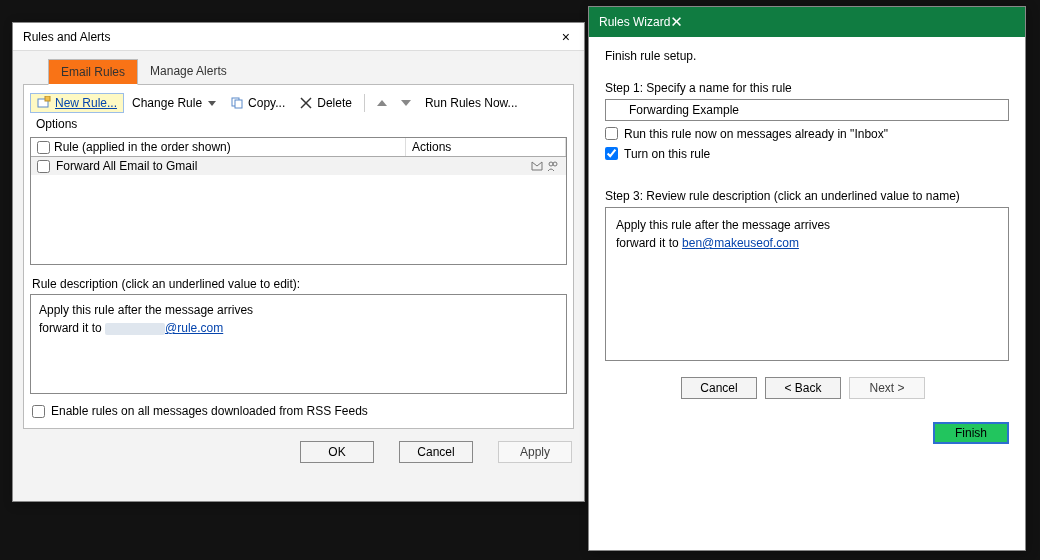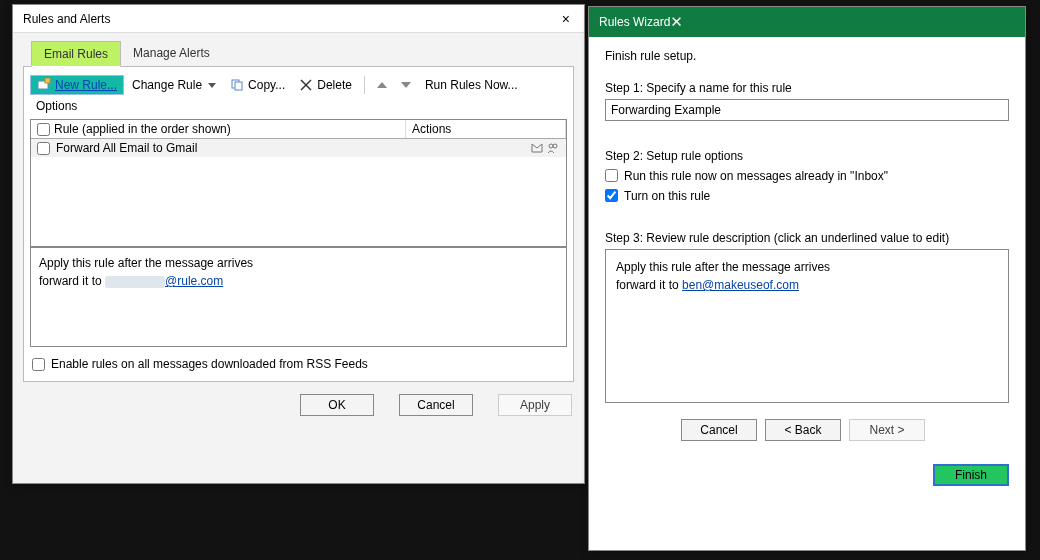--- a/index.html
+++ b/index.html
@@ -15,21 +15,21 @@
   }
   .dialog {
     position: absolute;
     background: #fff;
     border: 1px solid #888;
     box-shadow: 2px 2px 10px rgba(0,0,0,0.3);
   }
   
   .dlg-rules {
     left: 12px;
-    top: 4px;
+    top: 22px;
     width: 573px;
     height: 480px;
     background: #f3f3f3;
   }
   .titlebar {
     height: 28px;
     display: flex;
     align-items: center;
     justify-content: space-between;
     padding: 0 8px 0 10px;
@@ -47,25 +47,26 @@
     display: flex;
     padding: 8px 10px 0 18px;
   }
   .tab {
     padding: 5px 12px;
     font-size: 12px;
     color: #333;
     cursor: pointer;
   }
   .tab.active {
-    background: #bef264;
+    background: #f97316;
     border: 1px solid #bbb;
     border-bottom: 1px solid #fff;
     position: relative;
     z-index: 2;
+    margin-left: 17px;
   }
   .tab-body {
     margin: -1px 10px 0 10px;
     background: #fff;
     border: 1px solid #bbb;
     padding: 6px 6px 10px 6px;
   }
   .toolbar {
     display: flex;
     align-items: center;
@@ -76,21 +77,21 @@
   .tbtn {
     display: flex;
     align-items: center;
     gap: 4px;
     padding: 2px 6px;
     cursor: pointer;
     font-size: 12px;
   }
   .tbtn.primary {
     border: 1px solid #9bbde8;
-    background: #14b8a6;
+    background: #fef9c3;
     text-decoration: underline;
     color: #0645ad;
   }
   .icon-sm { width: 14px; height: 14px; display: inline-block; }
   .sep { width: 1px; height: 18px; background: #ccc; margin: 0 4px; }
   .dropdown-caret {
     width: 0; height: 0;
     border-left: 4px solid transparent;
     border-right: 4px solid transparent;
     border-top: 5px solid #555;
@@ -209,21 +210,21 @@
   .wiz-titlebar .x { color:#fff; font-size:15px; cursor:pointer; }
   .wiz-body {
     padding: 12px 16px 0 16px;
   }
   .wiz-body .instruct { margin-bottom: 18px; }
   .step-label { margin: 12px 0 4px 0; }
   .wiz-input {
     width: 100%;
     height: 22px;
     border: 1px solid #888;
-    padding: 2px 5px;
+    padding: 2px 23px;
     font-size: 12px;
     font-family: inherit;
   }
   .check-row {
     display: flex;
     gap: 6px;
     margin: 6px 0;
   }
   .check-row.indent { margin-left: 18px; color: #999; }
   .wiz-desc {
@@ -328,20 +329,21 @@
             </svg>
           <svg width="14" height="14" viewBox="0 0 14 14">
               <circle cx="5" cy="5" r="2" fill="none" stroke="#777"></circle>
               <circle cx="9" cy="5" r="2" fill="none" stroke="#777"></circle>
               <path d="M2 12 Q5 8 8 12" fill="none" stroke="#777"></path>
             </svg>
         </span>
       </div>
     </div>
 
+    <div class="section-label">Rule description (click an underlined value to edit):</div>
     <div class="desc-box">
       <div>Apply this rule after the message arrives</div>
       <div>
         <span>forward it to </span><span class="redact"></span><span class="link">@rule.com</span>
       </div>
     </div>
 
     <div class="rss-row">
       <input type="checkbox" style="">
       <span>Enable rules on all messages downloaded from RSS Feeds</span>
@@ -360,31 +362,30 @@
     <span>Rules Wizard</span>
     <span class="x">✕</span>
   </div>
 
   <div class="wiz-body">
     <div class="instruct">Finish rule setup.</div>
 
     <div class="step-label">Step 1: Specify a name for this rule</div>
     <input class="wiz-input" value="Forwarding Example" style="">
 
-    <div class="step-label" style="margin-top:28px">Step 2: Setup rule options</div>
     <div class="check-row">
       <input type="checkbox" style="">
       <span>Run this rule now on messages already in "Inbox"</span>
     </div>
     <div class="check-row">
       <input type="checkbox" checked="" style="">
       <span>Turn on this rule</span>
     </div>
 
-    <div class="step-label" style="margin-top:28px">Step 3: Review rule description (click an underlined value to edit)</div>
+    <div class="step-label" style="margin-top:28px">Step 3: Review rule description (click an underlined value to name)</div>
     <div class="wiz-desc">
       <div>Apply this rule after the message arrives</div>
       <div>
         <span>forward it to </span><span class="link">ben@makeuseof.com</span>
       </div>
     </div>
   </div>
 
   <div class="wiz-buttons">
     <button class="btn">Cancel</button>

